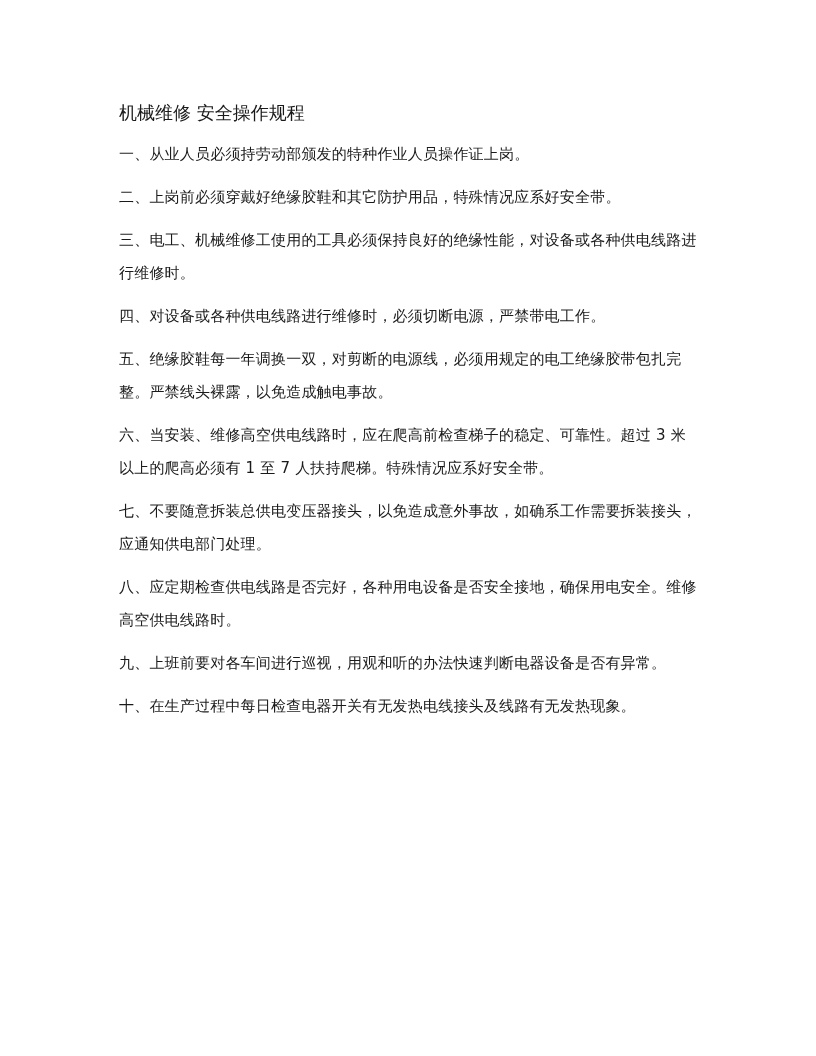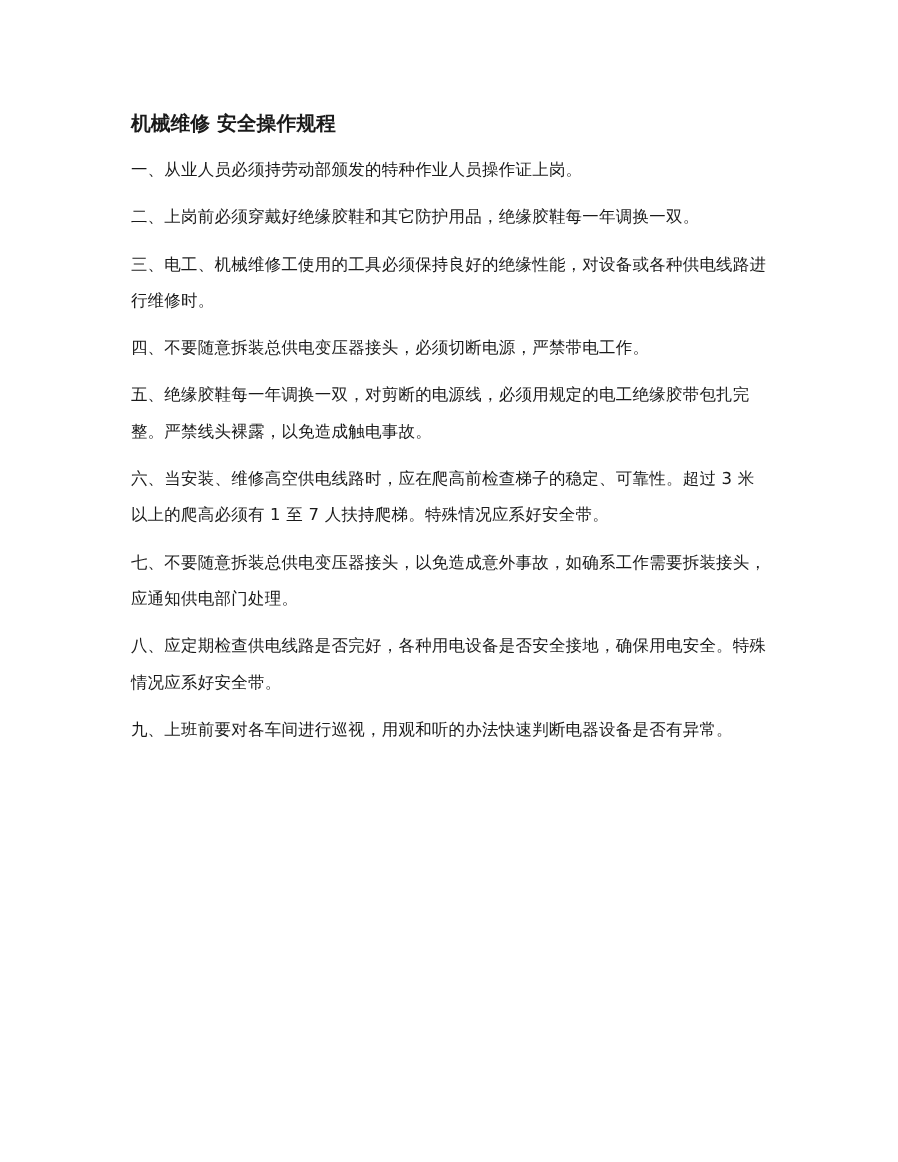--- a/index.html
+++ b/index.html
@@ -18,37 +18,38 @@
     .page {
       position: absolute;
       left: 119px;
       top: 98px;
       width: 580px;
     }
     .title {
       font-size: 18px;
       line-height: 30px;
       margin: 0 0 10px 0;
-      font-weight: bold;
+      font-weight: normal;
       letter-spacing: 0px;
     }
     .para {
       font-size: 15px;
       line-height: 33px;
       margin: 0 0 10px 0;
       letter-spacing: 0.2px;
     }
   </style>
 </head>
 <body>
 
 <div class="page">
   <p class="title">机械维修 安全操作规程</p>
   <p class="para">一、从业人员必须持劳动部颁发的特种作业人员操作证上岗。</p>
-  <p class="para">二、上岗前必须穿戴好绝缘胶鞋和其它防护用品，绝缘胶鞋每一年调换一双。</p>
+  <p class="para">二、上岗前必须穿戴好绝缘胶鞋和其它防护用品，特殊情况应系好安全带。</p>
   <p class="para">三、电工、机械维修工使用的工具必须保持良好的绝缘性能，对设备或各种供电线路进行维修时。</p>
-  <p class="para">四、不要随意拆装总供电变压器接头，必须切断电源，严禁带电工作。</p>
+  <p class="para">四、对设备或各种供电线路进行维修时，必须切断电源，严禁带电工作。</p>
   <p class="para">五、绝缘胶鞋每一年调换一双，对剪断的电源线，必须用规定的电工绝缘胶带包扎完整。严禁线头裸露，以免造成触电事故。</p>
   <p class="para">六、当安装、维修高空供电线路时，应在爬高前检查梯子的稳定、可靠性。超过 3 米以上的爬高必须有 1 至 7 人扶持爬梯。特殊情况应系好安全带。</p>
   <p class="para">七、不要随意拆装总供电变压器接头，以免造成意外事故，如确系工作需要拆装接头，应通知供电部门处理。</p>
-  <p class="para">八、应定期检查供电线路是否完好，各种用电设备是否安全接地，确保用电安全。特殊情况应系好安全带。</p>
+  <p class="para">八、应定期检查供电线路是否完好，各种用电设备是否安全接地，确保用电安全。维修高空供电线路时。</p>
   <p class="para">九、上班前要对各车间进行巡视，用观和听的办法快速判断电器设备是否有异常。</p>
+  <p class="para">十、在生产过程中每日检查电器开关有无发热电线接头及线路有无发热现象。</p>
 </div>
 
 </body></html>

